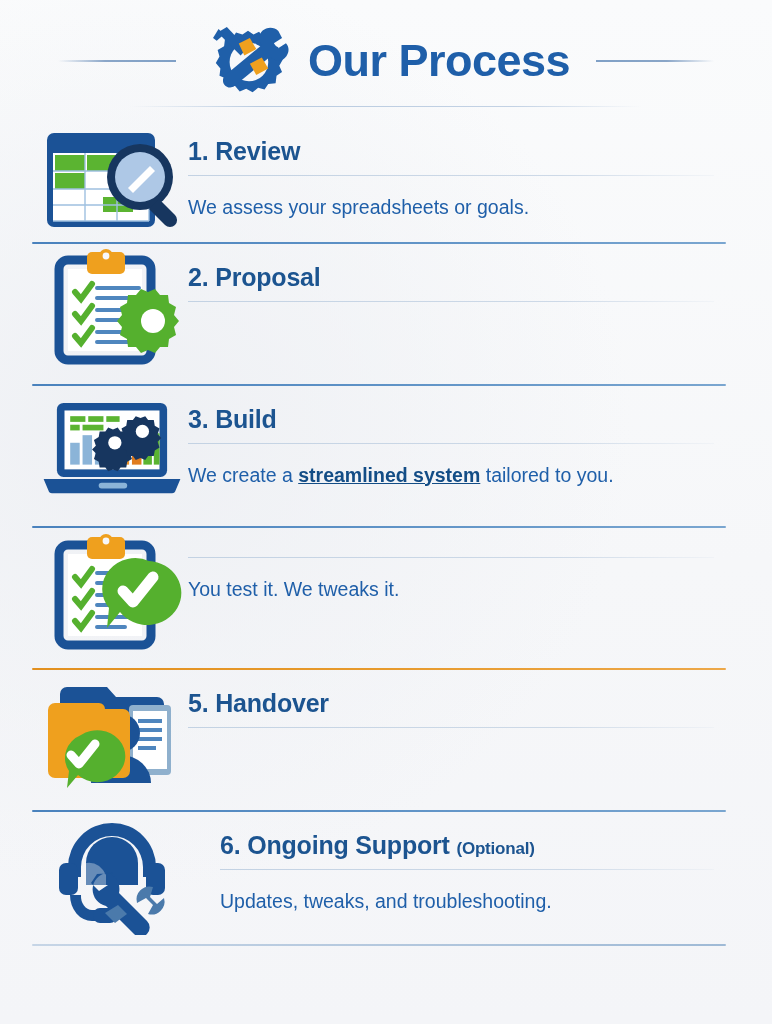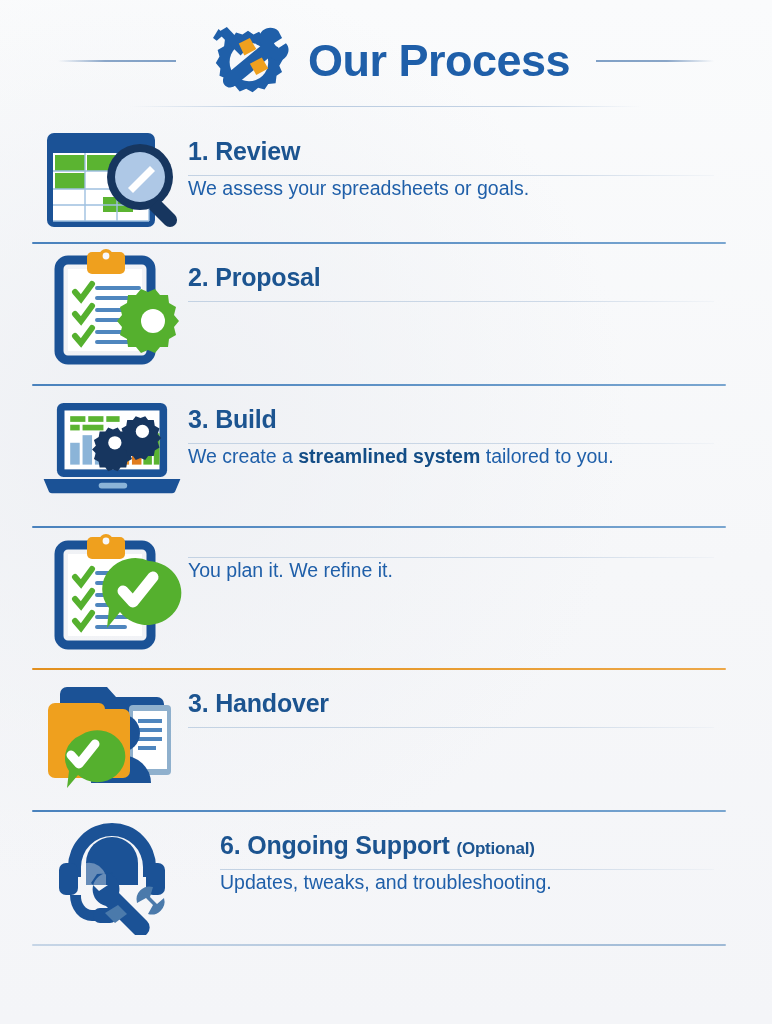--- a/index.html
+++ b/index.html
@@ -101,26 +101,26 @@
     font-weight: bold;
     color: #1c5490;
   }
   .title-rule {
     height: 1px;
     margin-top: 9px;
     margin-right: -16px;
     background: linear-gradient(90deg, #c3d2e3 0%, #cdd9e7 70%, rgba(205,217,231,0.15) 100%);
   }
   .step-desc {
-    margin-top: 0;
+    margin-top: 19px;
     font-size: 19.5px;
     color: #1f5fa9;
     line-height: 1.3;
   }
-  .step-desc b { font-weight: bold; color: #134d86; }
+  .step-desc b { font-weight: bold; color: #134d86; text-decoration: underline; }
 
   .divider {
     height: 2px;
     margin: 0 38px 0 32px;
     background: linear-gradient(90deg, #4a82bd 0%, #5e92c6 50%, #7aa6d0 100%);
     border-radius: 1px;
   }
   .divider.orange {
     background: linear-gradient(90deg, #e2901f 0%, #e79a2c 50%, #eda849 100%);
   }
@@ -302,21 +302,21 @@
             <path d="M60 88 H94 M60 98 H88"></path>
           </g>
 
           <path d="M112 32 a34 32 0 1 1 -29 51 l-13 16 2 -20 a33 31 0 0 1 40 -47 z" fill="#55b02e"></path>
           <path d="M86 62 l10 11 20 -25" stroke="#ffffff" stroke-width="11" fill="none" stroke-linecap="round" stroke-linejoin="round"></path>
         </svg>
       </div>
       <div class="step-body">
         <div class="title-rule"></div>
         <div class="step-desc">
-          <span>You plan it. We refine it.</span>
+          <span>You test it. We tweaks it.</span>
         </div>
       </div>
     </div>
     <div class="divider orange"></div>
 
     <div class="step">
       <div class="step-icon">
         <svg viewBox="0 0 150 122" width="150" height="122">
 
           <path d="M30 16 H70 l9 10 H120 a7 7 0 0 1 7 7 V54 H30 a7 7 0 0 1 -7 -7 V23 a7 7 0 0 1 7 -7 z" fill="#1b5296"></path>
@@ -330,21 +330,21 @@
           <circle cx="84" cy="62" r="19" fill="#1b5296"></circle>
           <path d="M54 112 a30 28 0 0 1 60 0 z" fill="#1b5296"></path>
 
           <path d="M18 32 H62 a6 6 0 0 1 6 6 H86 a7 7 0 0 1 7 7 V100 a7 7 0 0 1 -7 7 H18 a7 7 0 0 1 -7 -7 V39 a7 7 0 0 1 7 -7 z" fill="#efa01e"></path>
 
           <path d="M44 64 a28 26 0 1 1 -3 40 l-11 13 2 -17 a27 25 0 0 1 12 -36 z" fill="#55b02e"></path>
           <path d="M34 84 l8 9 16 -20" stroke="#ffffff" stroke-width="9" fill="none" stroke-linecap="round" stroke-linejoin="round"></path>
         </svg>
       </div>
       <div class="step-body">
-        <div class="step-title">3. Handover</div>
+        <div class="step-title">5. Handover</div>
         <div class="title-rule"></div>
       </div>
     </div>
     <div class="divider"></div>
 
     <div class="step step-6">
       <div class="step-icon">
         <svg viewBox="0 0 150 122" width="150" height="122">
           <g fill="#1b5296">
 

